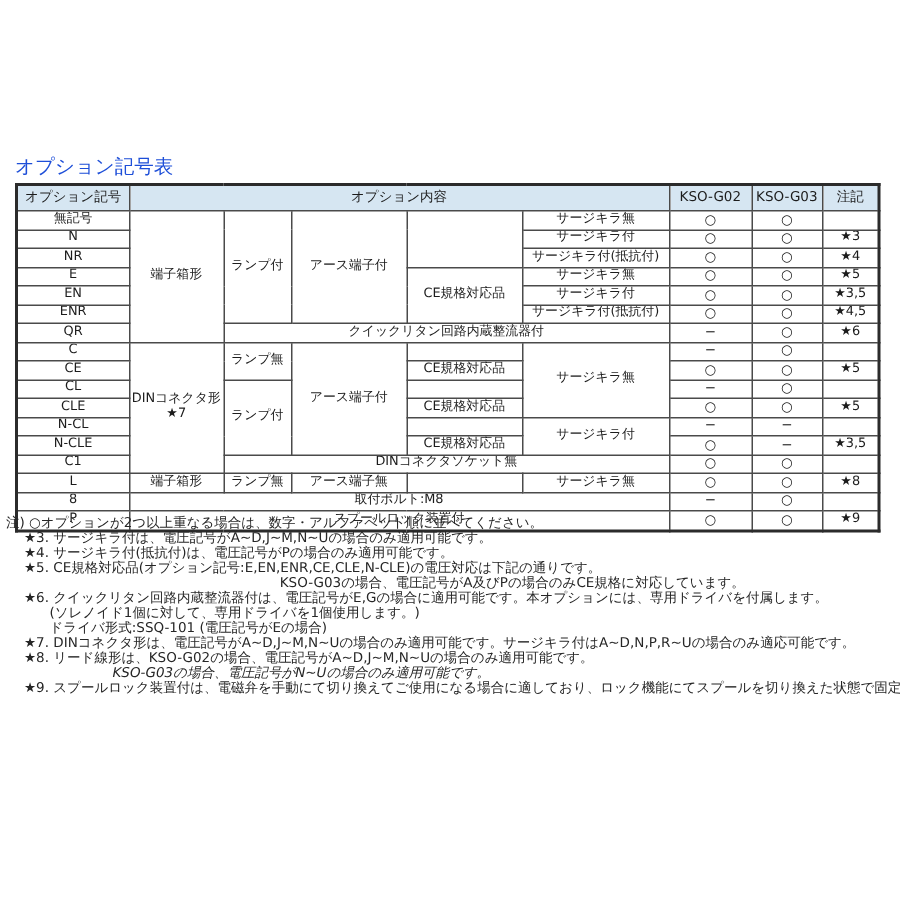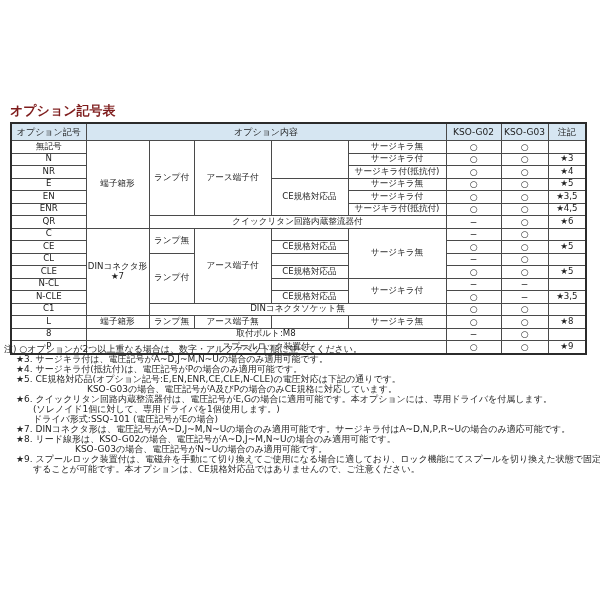--- a/index.html
+++ b/index.html
@@ -8,21 +8,21 @@
     --header-bg:#d6e6f2;
     --ink:#1c1c1c;
   }
   html,body{margin:0;padding:0;}
   body{
     width:600px;height:600px;background:#ffffff;position:relative;
     font-family:"DejaVu Sans","Liberation Sans",sans-serif;color:var(--ink);
   }
   .page-title{
     position:absolute;left:10px;top:102px;
-    font-size:13px;font-weight:bold;color:#7f1d1d;
+    font-size:13px;font-weight:normal;color:#1d4ed8;
   }
   .tbl-wrap{position:absolute;left:10px;top:122px;border-radius:12px;}
   table.opt{
     border-collapse:collapse;table-layout:fixed;width:575px;
     border:2px solid var(--border-outer);
   }
   table.opt td{
     border:1px solid var(--border-thin);
     text-align:center;vertical-align:middle;
     padding:0;height:11.5px;
@@ -204,22 +204,21 @@
         </tr>
       </tbody>
   </table>
 </div>
 
 <div class="notes">
     <div class="note-line" style="padding-left: 0px;">注) ○オプションが2つ以上重なる場合は、数字・アルファベット順に並べてください。</div>
     <div class="note-line" style="padding-left: 12px;">★3. サージキラ付は、電圧記号がA~D,J~M,N~Uの場合のみ適用可能です。</div>
     <div class="note-line" style="padding-left: 12px;">★4. サージキラ付(抵抗付)は、電圧記号がPの場合のみ適用可能です。</div>
     <div class="note-line" style="padding-left: 12px;">★5. CE規格対応品(オプション記号:E,EN,ENR,CE,CLE,N-CLE)の電圧対応は下記の通りです。</div>
-    <div class="note-line" style="padding-left: 83px;">KSO-G03の場合、電圧記号がA及びPの場合のみCE規格に対応しています。</div>
+    <div class="note-line" style="padding-left: 83px; text-align: center;">KSO-G03の場合、電圧記号がA及びPの場合のみCE規格に対応しています。</div>
     <div class="note-line" style="padding-left: 12px;">★6. クイックリタン回路内蔵整流器付は、電圧記号がE,Gの場合に適用可能です。本オプションには、専用ドライバを付属します。</div>
     <div class="note-line" style="padding-left: 29px;">(ソレノイド1個に対して、専用ドライバを1個使用します。)</div>
     <div class="note-line" style="padding-left: 29px;">ドライバ形式:SSQ-101 (電圧記号がEの場合)</div>
     <div class="note-line" style="padding-left: 12px;">★7. DINコネクタ形は、電圧記号がA~D,J~M,N~Uの場合のみ適用可能です。サージキラ付はA~D,N,P,R~Uの場合のみ適応可能です。</div>
     <div class="note-line" style="padding-left: 12px;">★8. リード線形は、KSO-G02の場合、電圧記号がA~D,J~M,N~Uの場合のみ適用可能です。</div>
-    <div class="note-line" style="padding-left: 71px;">KSO-G03の場合、電圧記号がN~Uの場合のみ適用可能です。</div>
+    <div class="note-line" style="padding-left: 71px; font-style: italic;">KSO-G03の場合、電圧記号がN~Uの場合のみ適用可能です。</div>
     <div class="note-line" style="padding-left: 12px;">★9. スプールロック装置付は、電磁弁を手動にて切り換えてご使用になる場合に適しており、ロック機能にてスプールを切り換えた状態で固定</div>
-    <div class="note-line" style="padding-left: 29px;">することが可能です。本オプションは、CE規格対応品ではありませんので、ご注意ください。</div>
   </div>
 
 </body></html>

